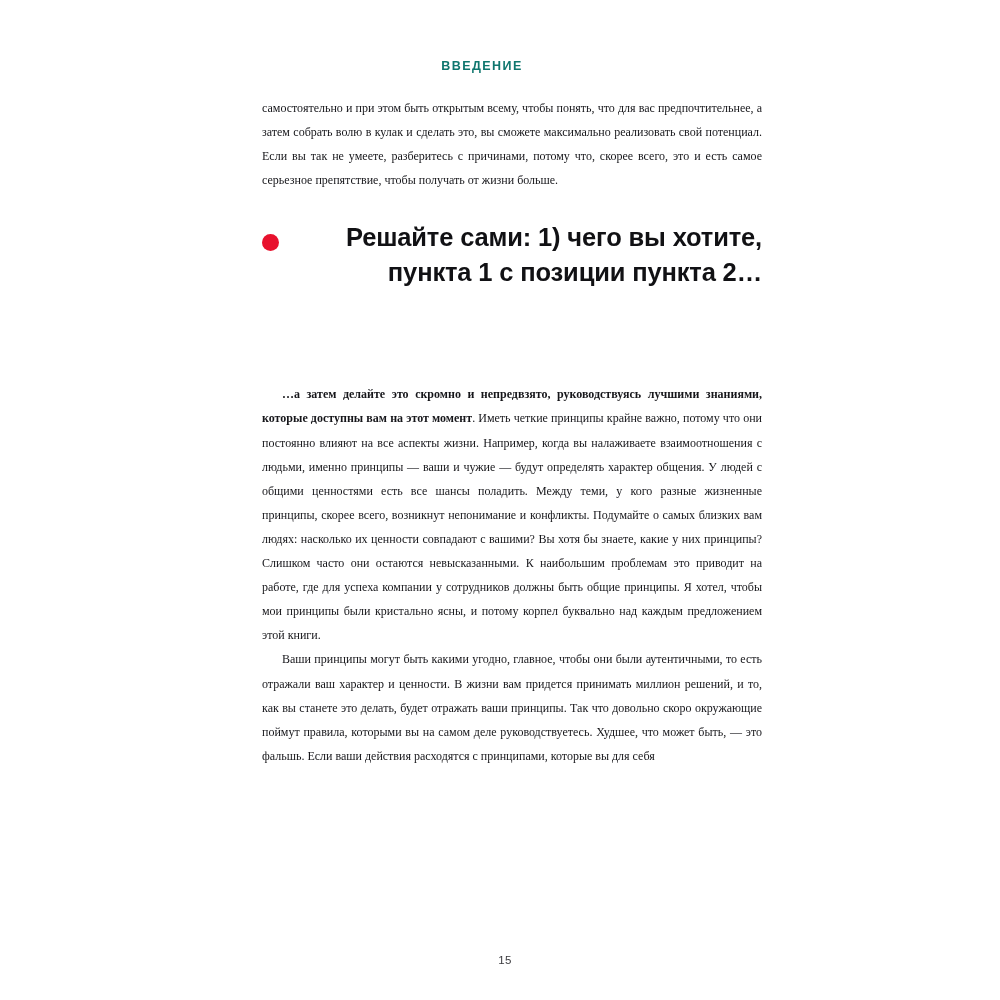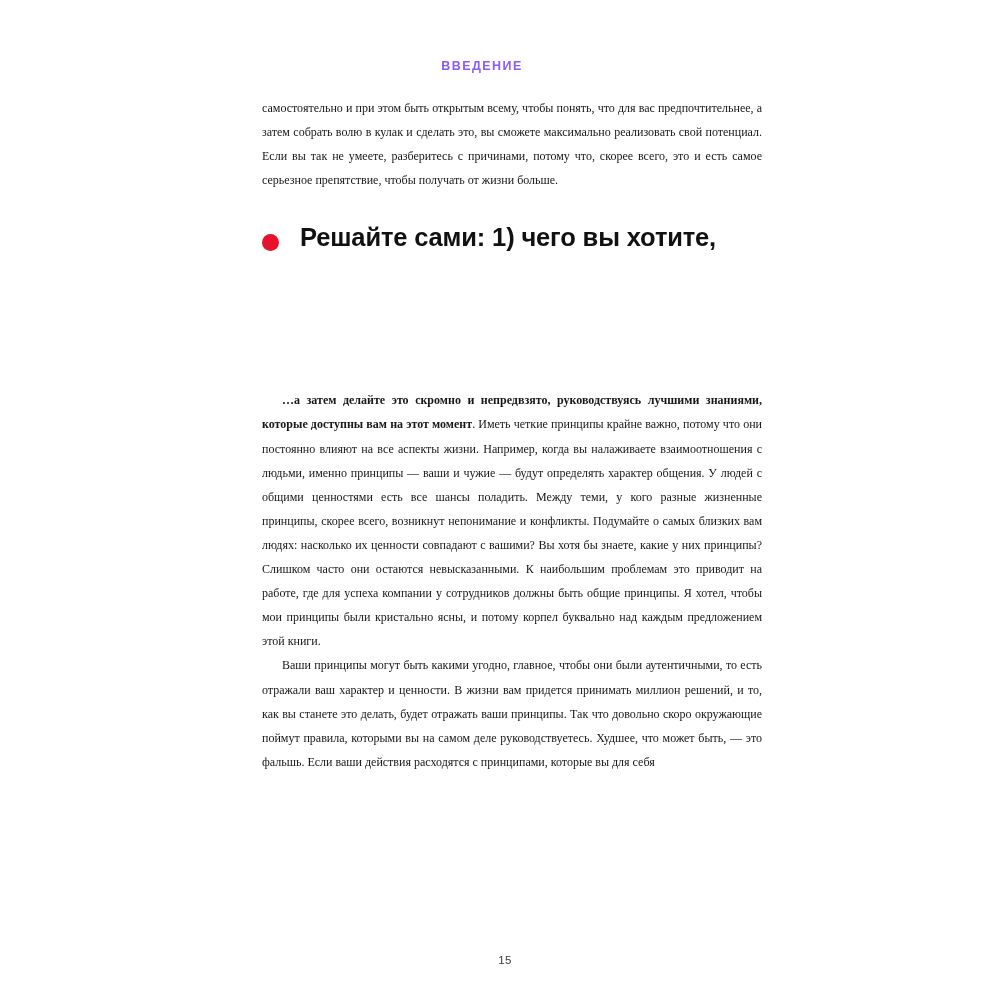--- a/index.html
+++ b/index.html
@@ -23,21 +23,21 @@
   .running-head {
     position: absolute;
     top: 60px;
     left: 0;
     width: 964px;
     text-align: center;
     font-family: "Liberation Sans", sans-serif;
     font-size: 12.5px;
     font-weight: 600;
     letter-spacing: 1.45px;
-    color: #8b5cf6;
+    color: #0f766e;
     line-height: 1;
   }
 
   
   .column {
     position: absolute;
     left: 262px;
     top: 96px;
     width: 500px;
   }
@@ -61,20 +61,21 @@
   .body-par .lead {
     font-weight: bold;
   }
 
   
   .principle {
     position: relative;
     margin: 28px 0 0 0;
     padding-left: 38px;
     min-height: 140px;
+    text-align: right;
   }
 
   .principle .bullet {
     position: absolute;
     left: 0px;
     top: 14px;
     width: 17px;
     height: 17px;
     border-radius: 50%;
     background: #e8112d;
@@ -89,21 +90,21 @@
     color: #111114;
     margin: 0;
   }
 
   .principle .heading .hline {
     display: block;
     white-space: nowrap;
   }
 
   .after-heading {
-    margin-top: 28px;
+    margin-top: 22px;
   }
 
   
   .folio {
     position: absolute;
     left: 5px;
     top: 955px;
     width: 1000px;
     text-align: center;
     font-family: "Liberation Sans", sans-serif;
@@ -122,20 +123,21 @@
 
   <div class="column">
 
     <p class="body-par">самостоятельно и при этом быть открытым всему, чтобы понять, что для вас предпочтительнее, а затем собрать волю в кулак и сделать это, вы сможете максимально реализовать свой потенциал. Если вы так не умеете, разберитесь с причинами, потому что, скорее всего, это и есть самое серьезное препятствие, чтобы получать от жизни больше.</p>
 
 
     <div class="principle">
       <span class="bullet"></span>
       <h2 class="heading">
         <span class="hline">Решайте сами: 1) чего вы хотите,</span>
+        <span class="hline">пункта 1 с позиции пункта 2…</span>
       </h2>
     </div>
 
     <p class="body-par indent after-heading"><span class="lead">…а затем делайте это скромно и непредвзято, руководствуясь лучшими знаниями, которые доступны вам на этот момент</span><span>. Иметь четкие принципы крайне важно, потому что они постоянно влияют на все аспекты жизни. Например, когда вы налаживаете взаимоотношения с людьми, именно принципы — ваши и чужие — будут определять характер общения. У людей с общими ценностями есть все шансы поладить. Между теми, у кого разные жизненные принципы, скорее всего, возникнут непонимание и конфликты. Подумайте о самых близких вам людях: насколько их ценности совпадают с вашими? Вы хотя бы знаете, какие у них принципы? Слишком часто они остаются невысказанными. К наибольшим проблемам это приводит на работе, где для успеха компании у сотрудников должны быть общие принципы. Я хотел, чтобы мои принципы были кристально ясны, и потому корпел буквально над каждым предложением этой книги.</span></p>
 
     <p class="body-par indent">Ваши принципы могут быть какими угодно, главное, чтобы они были аутентичными, то есть отражали ваш характер и ценности. В жизни вам придется принимать миллион решений, и то, как вы станете это делать, будет отражать ваши принципы. Так что довольно скоро окружающие поймут правила, которыми вы на самом деле руководствуетесь. Худшее, что может быть, — это фальшь. Если ваши действия расходятся с принципами, которые вы для себя</p>
 
   </div>
 
   <div class="folio">15</div>

